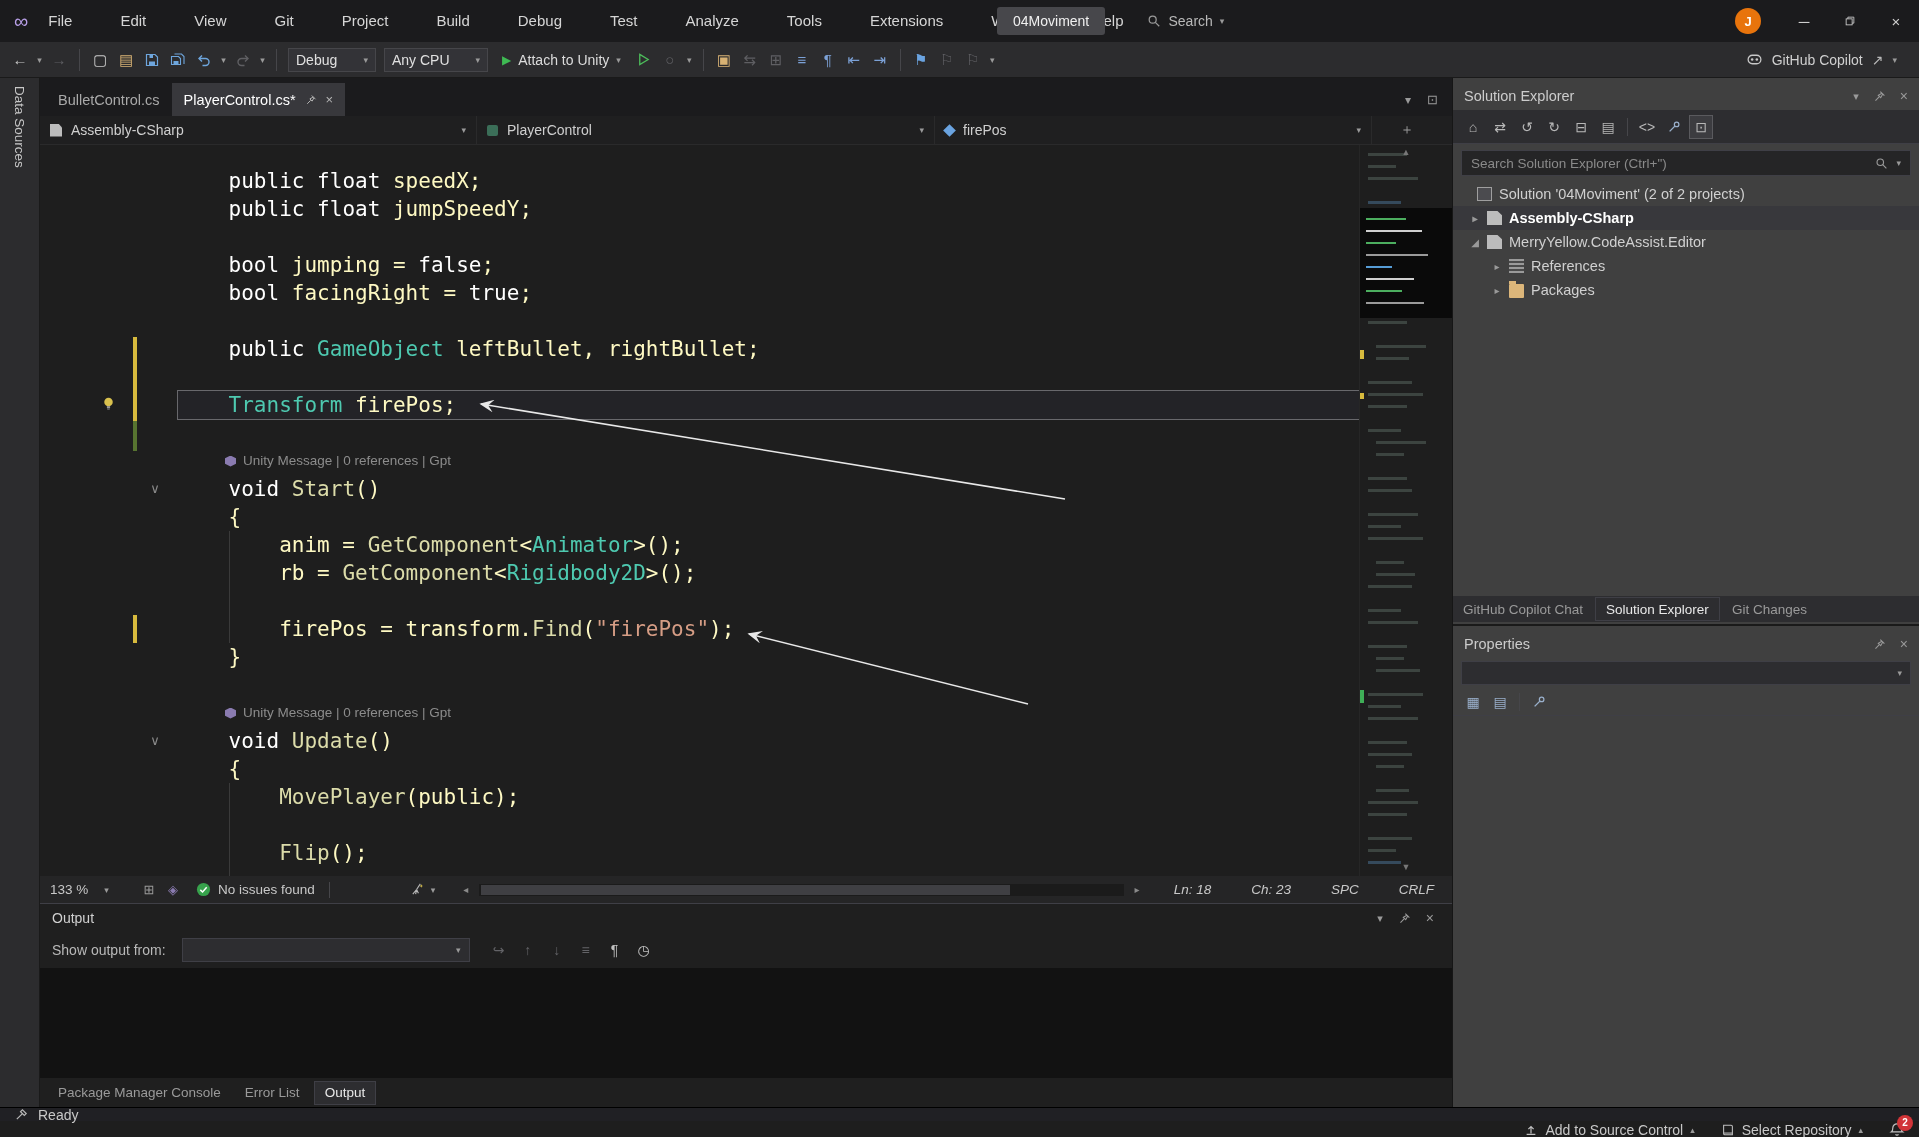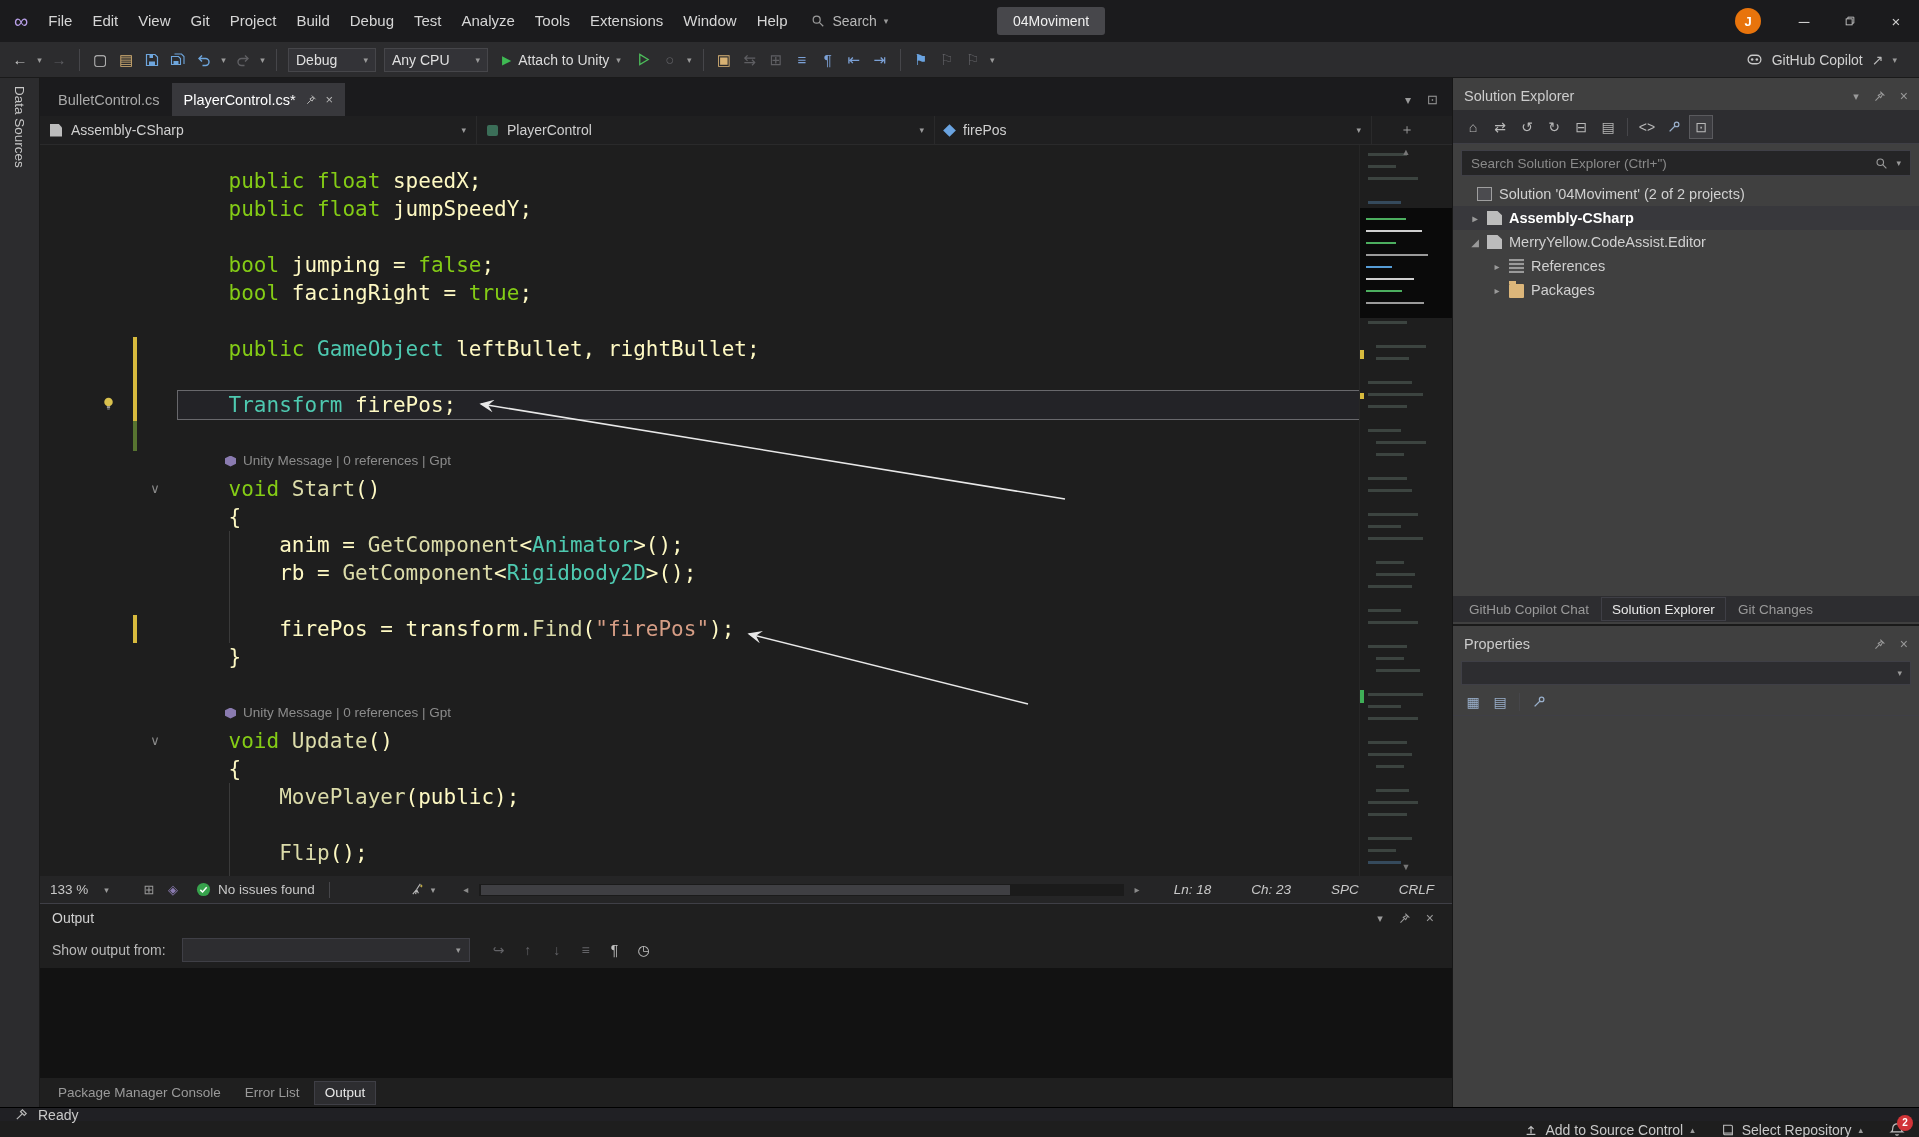--- a/index.html
+++ b/index.html
@@ -3,21 +3,21 @@
 <meta charset="utf-8">
 <style>
 *{margin:0;padding:0;box-sizing:border-box;}
 html,body{width:1919px;height:1137px;overflow:hidden;background:#1e1e1e;}
 body{font-family:"Liberation Sans",sans-serif;color:#d4d4d4;}
 #app{position:absolute;left:0;top:0;width:1919px;height:1137px;background:#1e1e1e;}
 
 
 #titlebar{position:absolute;left:0;top:0;width:100%;height:42px;background:#1b1b1d;display:flex;align-items:center;}
 #vs-logo{margin:0 10px 0 14px;color:#b9a0e8;font-size:20px;line-height:42px;}
-#menubar{display:flex;}
+#menubar{display:flex;gap:28px;}
 .menu-item{padding:0 10px;font-size:15px;color:#d6d6d6;line-height:42px;cursor:default;}
 #tb-search{display:flex;align-items:center;gap:7px;margin-left:14px;color:#b8b8b8;font-size:14px;}
 .caret{font-size:9px;color:#9a9a9a;}
 #solution-badge{position:absolute;left:997px;top:7px;height:28px;padding:0 16px;background:#47474b;border-radius:3px;color:#f0f0f0;font-size:14px;line-height:28px;}
 #titlebar-right{position:absolute;right:0;top:0;height:42px;display:flex;align-items:center;}
 #avatar{width:26px;height:26px;border-radius:50%;background:#e8740c;color:#fff;font-size:13px;font-weight:bold;display:flex;align-items:center;justify-content:center;margin-right:20px;}
 .win-btn{width:46px;height:42px;display:flex;align-items:center;justify-content:center;color:#cfcfcf;font-size:15px;}
 
 
 #toolbar{position:absolute;left:0;top:42px;width:100%;height:36px;background:#2c2c2e;border-bottom:1px solid #1a1a1a;display:flex;align-items:center;padding:0 8px;}
@@ -49,21 +49,21 @@
 .bc-caret{margin-left:auto;}
 .ic-proj-s{width:12px;height:13px;background:#bcbcbc;clip-path:polygon(0 0,70% 0,100% 30%,100% 100%,0 100%);flex:none;}
 .ic-class{width:11px;height:11px;background:#3b6e58;border-radius:2px;flex:none;}
 .ic-field{width:9px;height:9px;background:#6aa3e0;transform:rotate(45deg);flex:none;}
 #bc-split{margin-left:auto;margin-right:38px;color:#9a9a9a;font-size:14px;}
 
 
 #code-area{position:absolute;left:40px;top:145px;width:1412px;height:731px;background:#1e1e1e;overflow:hidden;}
 #code-lines{position:absolute;left:0;top:0;right:93px;bottom:0;padding:22px 0 0 138px;font-family:"DejaVu Sans Mono",monospace;font-size:21px;line-height:28px;}
 .cl{height:28px;white-space:pre;}
-.tk-k{color:#84cc16;}.tk-t{color:#4ec9b0;}.tk-m{color:#dcdcaa;}.tk-s{color:#d69d85;}.tk-p{color:#fef9c3;}
+.tk-k{color:#ffffff;}.tk-t{color:#4ec9b0;}.tk-m{color:#dcdcaa;}.tk-s{color:#d69d85;}.tk-p{color:#fef9c3;}
 .cl.hl{box-shadow:0 0 0 1px #68686c;background:#232327;}
 .cl.meta{font-family:"Liberation Sans",sans-serif;font-size:13.5px;color:#8c8c8c;display:flex;align-items:center;gap:7px;padding-left:47px;}
 .ucube{width:11px;height:11px;background:#8a7bb0;clip-path:polygon(50% 0,100% 25%,100% 75%,50% 100%,0 75%,0 25%);display:inline-block;flex:none;}
 .gutter-chevron{position:absolute;left:106px;width:18px;text-align:center;color:#8a8a8a;font-size:13px;height:28px;line-height:28px;}
 #chev-start{top:330px;}
 #chev-update{top:582px;}
 .changebar{position:absolute;left:93px;width:4px;}
 #cb-y1{top:192px;height:84px;background:#d7ba3d;}
 #cb-g1{top:276px;height:30px;background:#577430;}
 #cb-y2{top:470px;height:28px;background:#d7ba3d;}
@@ -126,21 +126,21 @@
 .tree-row{height:24px;display:flex;align-items:center;font-size:14.5px;color:#d0d0d0;}
 .tree-row.selected{background:#38383c;color:#fff;font-weight:bold;}
 .tsp{flex:none;}
 .tw{width:16px;text-align:center;color:#9a9a9a;font-size:10px;flex:none;}
 .ti{width:15px;height:14px;margin:0 7px 0 4px;position:relative;flex:none;}
 .ti-solution{background:#4b4b4f;border:1px solid #9f9f9f;}
 .ti-project{background:#bcbcbc;clip-path:polygon(0 0,70% 0,100% 30%,100% 100%,0 100%);}
 .ti-references{background:repeating-linear-gradient(0deg,#9a9a9a 0 2px,#4a4a4a 2px 4px);}
 .ti-folder{background:#dcb67a;border-radius:1px;margin-top:2px;}
 .ti-folder::before{content:"";position:absolute;left:0;top:-3px;width:7px;height:3px;background:#dcb67a;}
-#se-tabs-row{position:absolute;left:0;top:518px;right:0;height:26px;display:flex;align-items:center;padding-left:6px;gap:2px;background:#2d2d30;font-size:13.5px;}
+#se-tabs-row{position:absolute;left:0;top:518px;right:0;height:26px;display:flex;align-items:center;gap:2px;background:#2d2d30;font-size:13.5px;}
 #rp-divider{position:absolute;left:0;top:546px;right:0;height:2px;background:#1a1a1a;}
 #props-header{position:absolute;left:0;top:553px;right:0;height:26px;display:flex;align-items:center;padding:0 11px;font-size:14.5px;color:#cccccc;}
 #props-combo{position:absolute;left:8px;right:8px;top:583px;height:24px;background:#2d2d30;border:1px solid #3f3f46;display:flex;align-items:center;justify-content:space-between;padding:0 8px;color:#9a9a9a;}
 #props-toolbar{position:absolute;left:0;top:610px;right:0;height:28px;display:flex;align-items:center;gap:3px;padding:0 8px;border-bottom:1px solid #3f3f46;}
 
 
 #statusbar{position:absolute;left:0;top:1107px;width:100%;height:14px;background:#202024;border-top:1px solid #000;display:flex;align-items:center;font-size:14px;color:#c8c8c8;padding:0 14px;}
 #sb-left{display:flex;align-items:center;gap:9px;}
 #sb-right{margin-left:auto;display:flex;align-items:center;gap:26px;margin-top:30px;}
 .sb-item{display:flex;align-items:center;gap:7px;}

